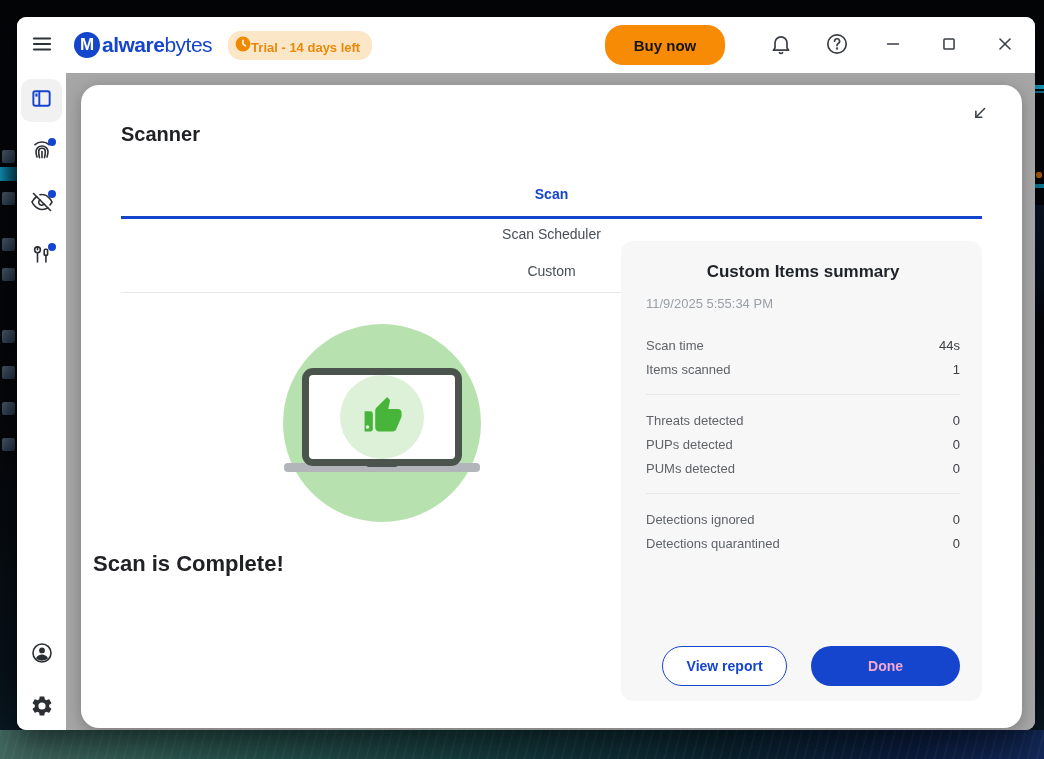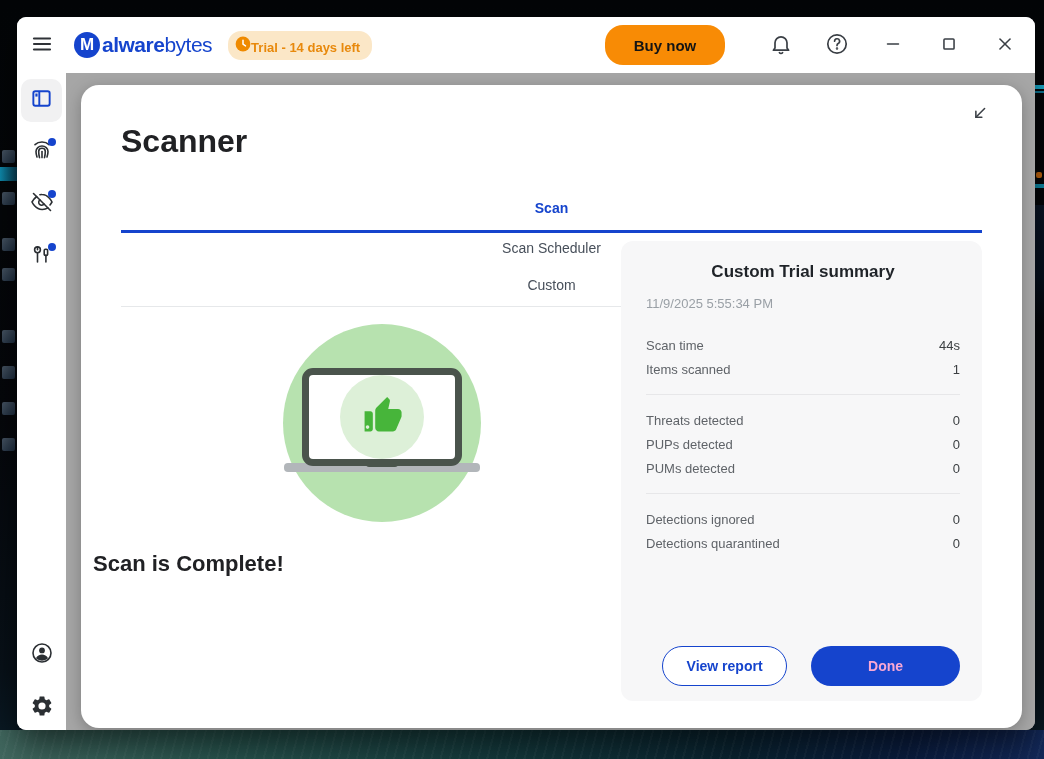--- a/index.html
+++ b/index.html
@@ -59,21 +59,21 @@
   .side-item .dot { position:absolute; top:7px; right:6px; width:8px; height:8px;
     border-radius:50%; background:#1544cd; }
   svg.side { fill:none; stroke:#2b2f33; stroke-width:1.6; stroke-linecap:round; stroke-linejoin:round; }
 
   .content { flex:1; position:relative; background:#a6a6a6; }
   .card { position:absolute; left:15px; top:12px; width:941px; height:643px;
     background:#fff; border-radius:18px; box-shadow:0 4px 16px rgba(0,0,0,.25); }
   .collapse-btn { position:absolute; top:16px; right:28px; }
 
   .card-header { padding:38px 40px 0; }
-  .page-title { font-size:32px; font-weight:600; color:#202124; }
+  .page-title { font-size:20px; font-weight:600; color:#202124; }
   .tabs { display:flex; margin:32px 40px 0; border-bottom:1px solid #e6e8ea;flex-direction:column; }
   .tab { flex:1; text-align:center; font-size:14px; color:#474f5a; padding:8px 0 14px;
     cursor:pointer; margin-bottom:-1px; }
   .tab.active { color:#1544cd; font-weight:600; border-bottom:3px solid #1544cd; }
 
   
   .scan-left { position:absolute; left:12px; top:228px; width:578px; text-align:left; }
   .big-circle { width:198px; height:198px; border-radius:50%; background:#b7e2af;
     margin:11px auto 0; position:relative; }
   .laptop-screen { position:absolute; left:19px; top:44px; width:160px; height:98px;
@@ -301,21 +301,21 @@
                       </svg>
                   </span>
                 </div>
               </div>
               <div class="laptop-hinge"></div>
             </div>
             <div class="status-heading">Scan is Complete!</div>
           </div>
 
           <div class="panel">
-            <div class="panel-title">Custom Trial summary</div>
+            <div class="panel-title">Custom Items summary</div>
             <div class="panel-date">11/9/2025 5:55:34 PM</div>
 
             <div class="srow">
               <span class="slabel">Scan time</span>
               <span class="svalue">44s</span>
             </div>
             <div class="srow">
               <span class="slabel">Items scanned</span>
               <span class="svalue">1</span>
             </div>

